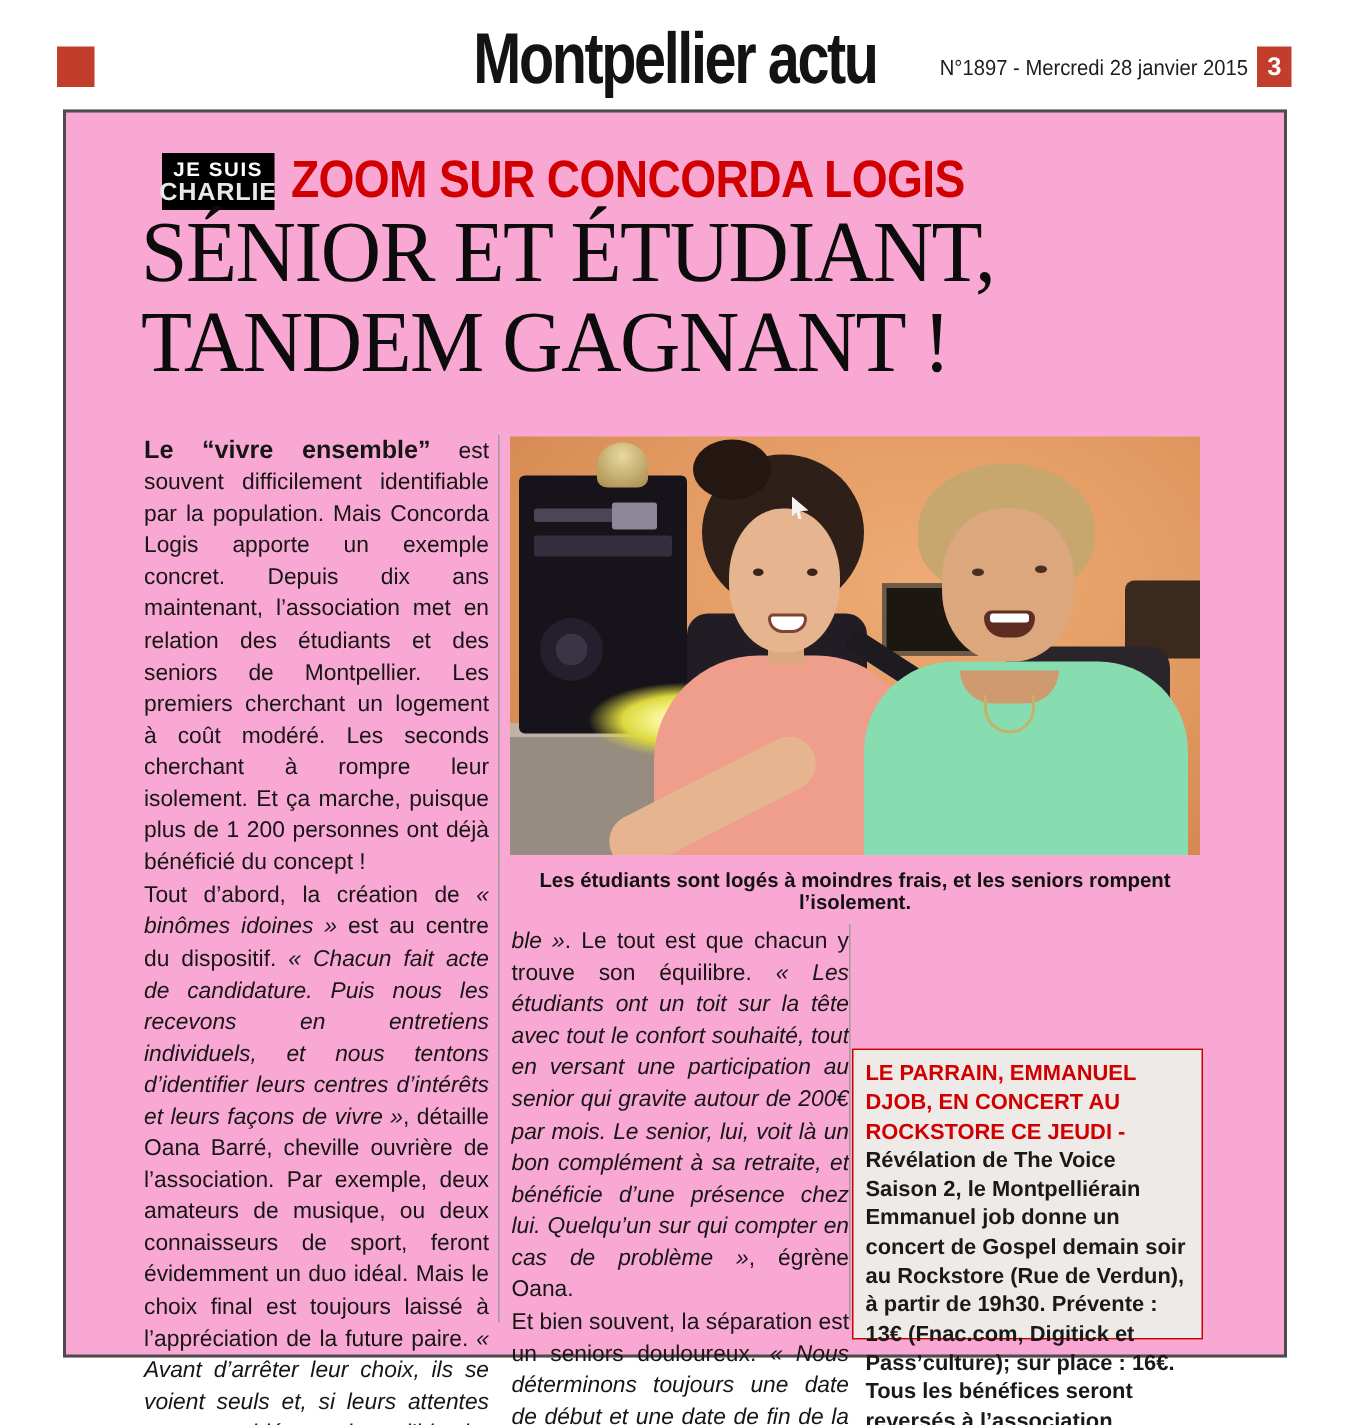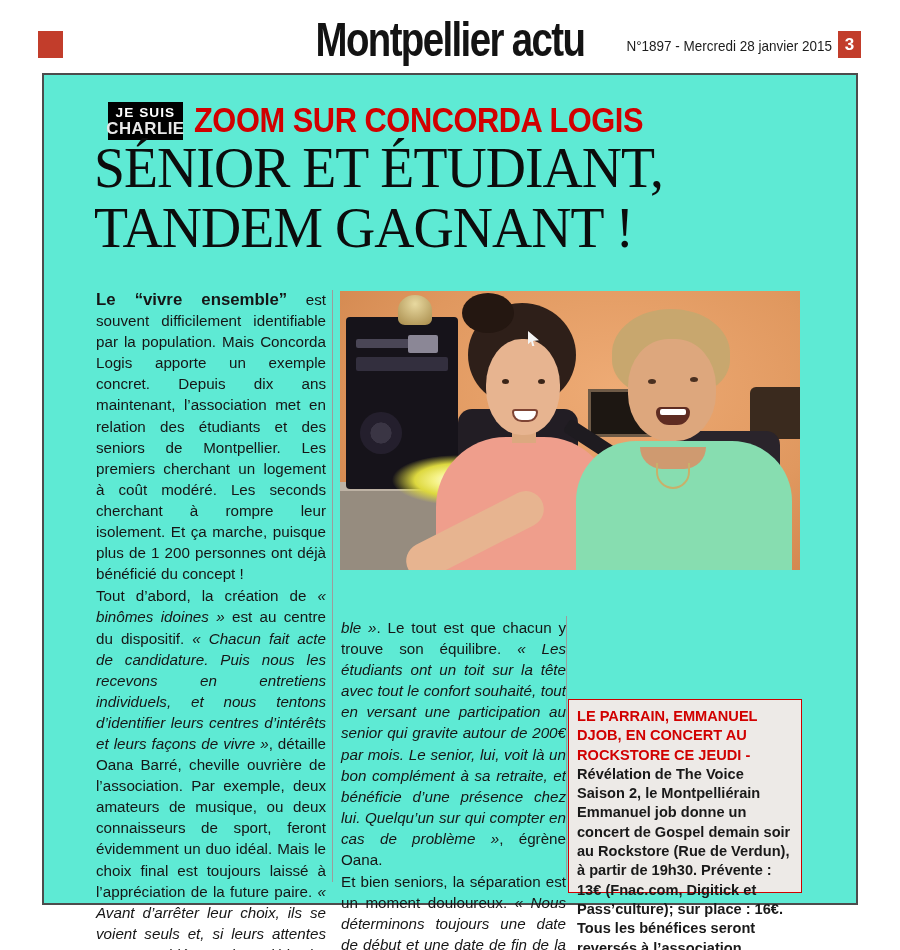--- a/index.html
+++ b/index.html
@@ -13,21 +13,21 @@
   .site-url { position:absolute; left:72px; top:37px; font-size:13.5px; font-weight:bold; color:#d40000; letter-spacing:.3px;margin-top:43px; }
   .masthead { position:absolute; left:450px; top:12px; transform:translateX(-50%) scaleX(.8);
     font-size:48px; font-weight:bold; color:#131313; white-space:nowrap; letter-spacing:-2px; }
   .issue-info { position:absolute; right:68px; top:38px; font-size:14.5px; color:#1c1c1c;
     transform:scaleX(.93); transform-origin:right center; white-space:nowrap; }
   .page-num { position:absolute; right:39px; top:31px; width:23px; height:27px; background:#c23d2b;
     color:#fff; font-weight:bold; font-size:17px; display:flex; align-items:center; justify-content:center; }
 
   
   .article-box { position:absolute; left:42px; top:73px; width:816px; height:832px;
-    border:2px solid #4c4c4c; background:#5eead4; }
+    border:2px solid #4c4c4c; background:#f9a8d4; }
 
   .charlie-badge { position:absolute; left:64px; top:27px; width:75px; height:38px; background:#000;
     color:#fff; display:flex; flex-direction:column; align-items:center; justify-content:center; line-height:1; }
   .charlie-badge .l1 { font-size:13px; font-weight:bold; letter-spacing:1px; transform:scaleX(1.05); }
   .charlie-badge .l2 { font-size:16.5px; font-weight:bold; letter-spacing:.5px; transform:scaleX(1.02); margin-top:1px; color:#e8e8e8; }
   .kicker-title { position:absolute; left:150px; top:25px; font-size:35px; font-weight:bold; color:#d10000;
     transform:scaleX(.88); transform-origin:left center; white-space:nowrap; letter-spacing:-.5px; }
 
   .headline { position:absolute; left:50px; top:63px; font-family:"Liberation Serif", serif;
     font-size:58px; line-height:60px; color:#0c0c0c; transform:scaleX(.96); transform-origin:left top;
@@ -168,24 +168,25 @@
       <div class="s-neckline"></div>
       <div class="s-necklace"></div>
       <div class="s-face"></div>
       <div class="s-eye le"></div>
       <div class="s-eye re"></div>
       <div class="s-mouth"></div>
       <div class="s-teeth"></div>
 
       <div class="ph-cursor"></div>
     </div>
+    <div class="caption">Les étudiants sont logés à moindres frais, et les seniors rompent l’isolement.</div>
 
     <div class="col col2">
       <p><span class="seg-italic">ble »</span><span>. Le tout est que chacun y trouve son équilibre. </span><span class="seg-italic">« Les étudiants ont un toit sur la tête avec tout le confort souhaité, tout en versant une participation au senior qui gravite autour de 200€ par mois. Le senior, lui, voit là un bon complément à sa retraite, et bénéficie d’une présence chez lui. Quelqu’un sur qui compter en cas de problème »</span><span>, égrène Oana.</span></p>
-      <p><span>Et bien seniors, la séparation est un moment douloureux. </span><span class="seg-italic">« Nous déterminons toujours une date de début et une date de fin de la colocation. Cela permet à tout le mon-</span></p>
+      <p><span>Et bien souvent, la séparation est un seniors douloureux. </span><span class="seg-italic">« Nous déterminons toujours une date de début et une date de fin de la colocation. Cela permet à tout le mon-</span></p>
     </div>
     <div class="colrule rule2"></div>
 
 
     <div class="infobox">
       <span class="infobox-title">LE PARRAIN, EMMANUEL DJOB, EN CONCERT AU ROCKSTORE CE JEUDI - </span><span>Révélation de The Voice Saison 2, le Montpelliérain Emmanuel job donne un concert de Gospel demain soir au Rockstore (Rue de Verdun), à partir de 19h30. Prévente : 13€ (Fnac.com, Digitick et Pass’culture); sur place : 16€. Tous les bénéfices seront reversés à l’association Concorda Logis : </span> 
       
     </div>
 
   </div>

